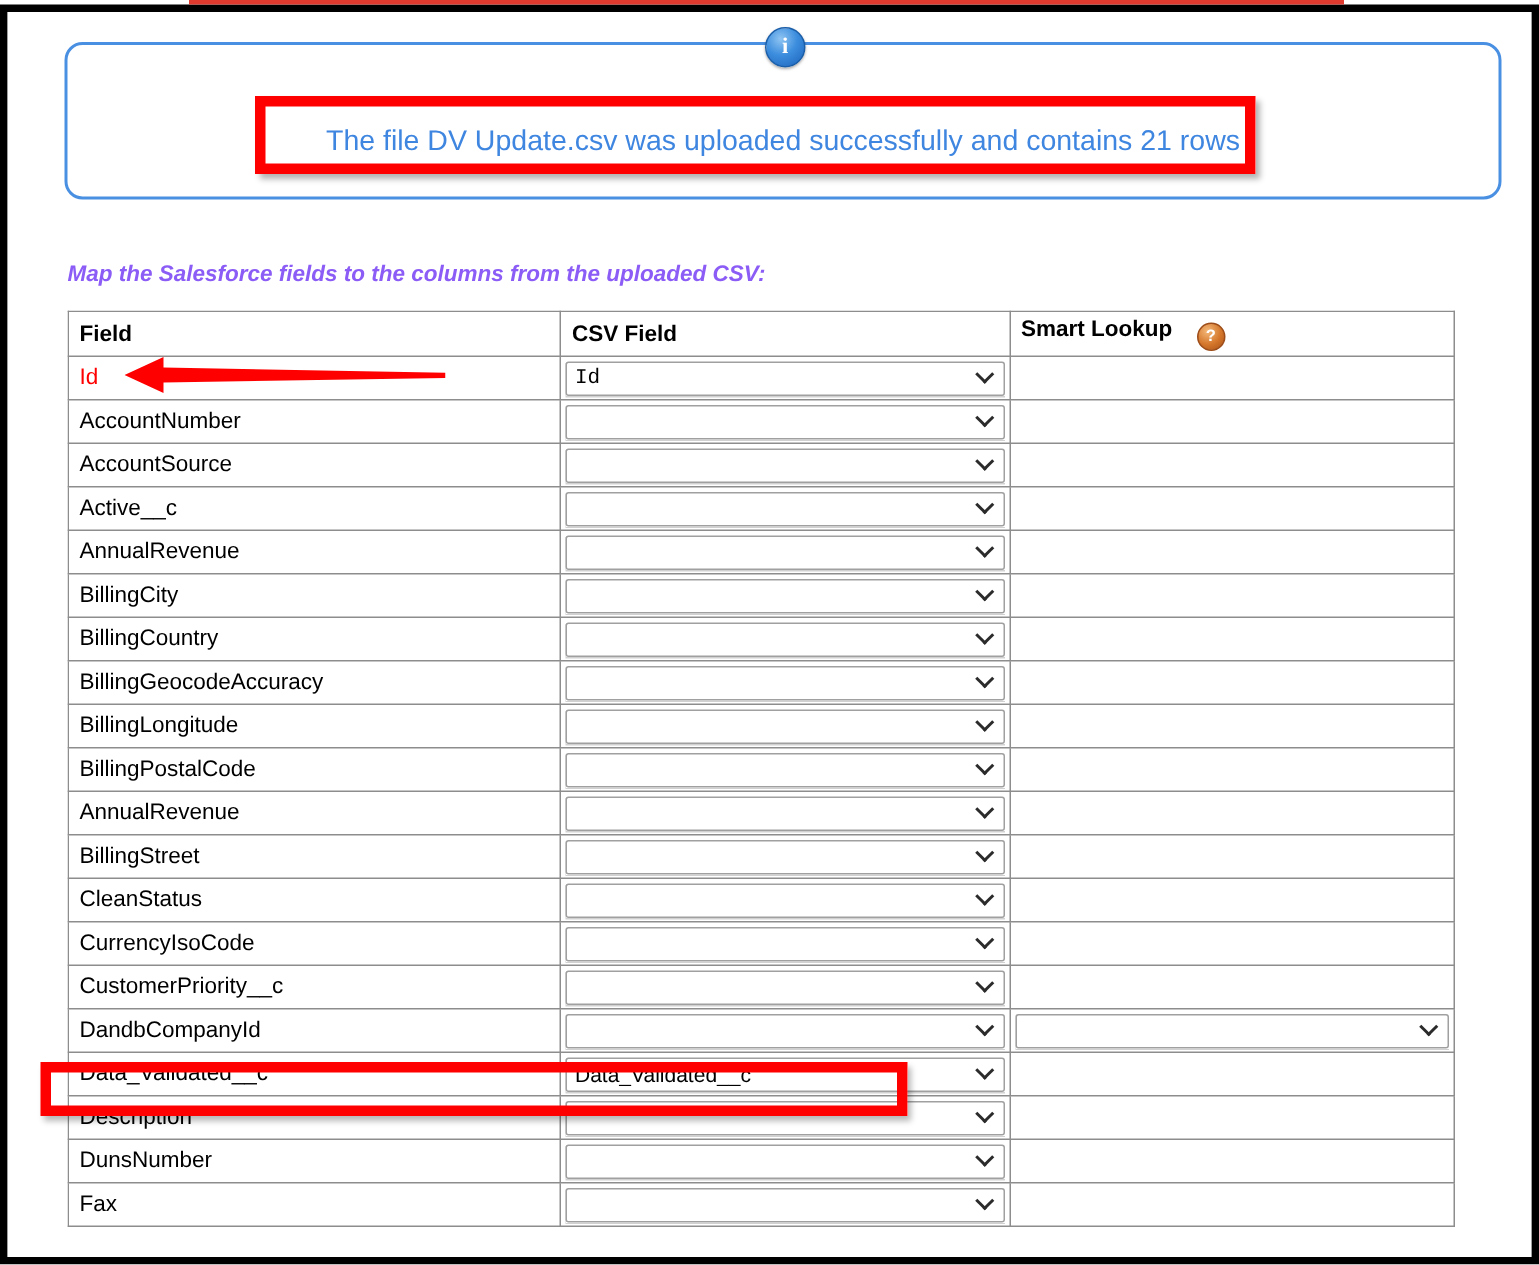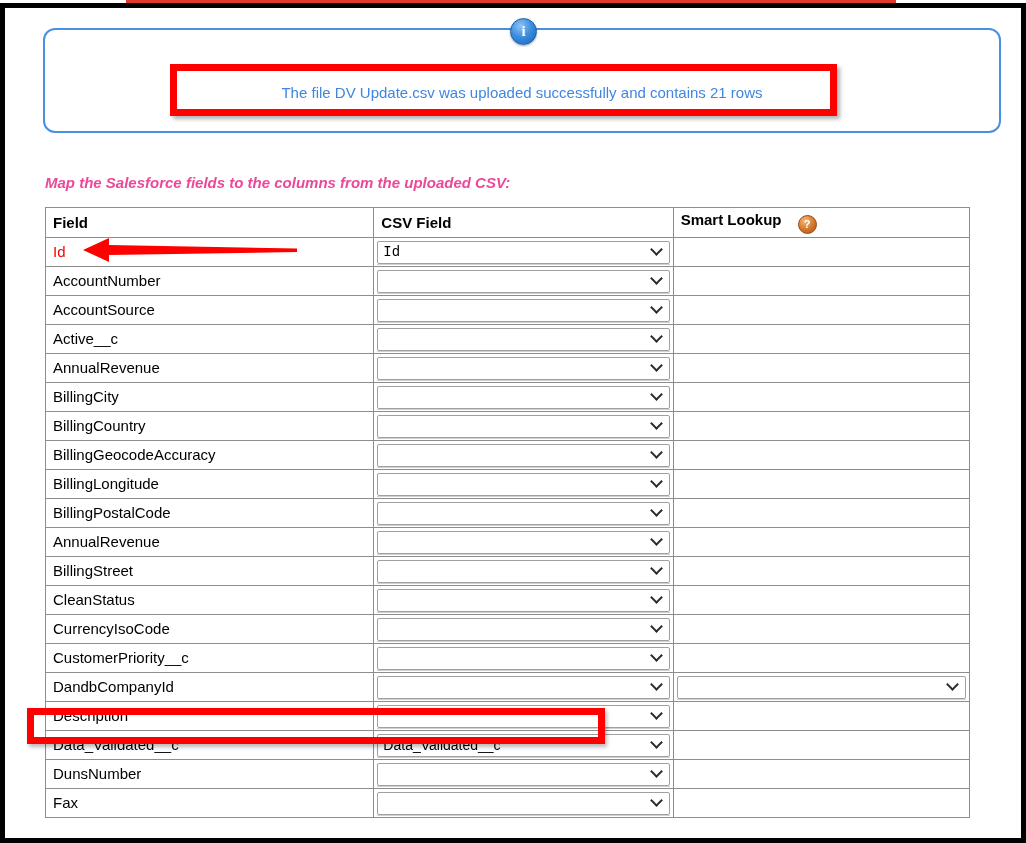--- a/index.html
+++ b/index.html
@@ -80,21 +80,21 @@
     text-align: center;
     z-index: 5;
   }
   #info-message {
     position: absolute;
     left: 0;
     right: 0;
     top: 54px;
     text-align: center;
     color: #3f86e0;
-    font-size: 15px;
+    font-size: 19px;
     font-family: "Liberation Sans", sans-serif;
     white-space: nowrap;
   }
 
   
   #message-highlight {
     position: absolute;
     left: 165px;
     top: 56px;
     width: 667px;
@@ -108,21 +108,21 @@
   }
 
   
   #instruction {
     position: absolute;
     left: 40px;
     top: 166px;
     font-size: 15px;
     font-style: italic;
     font-weight: bold;
-    color: #ec4899;
+    color: #8b5cf6;
     white-space: nowrap;
   }
 
   
   #mapping-table-wrap {
     position: absolute;
     left: 40px;
     top: 199px;
     width: 1001px;
     height: 631px;
@@ -401,30 +401,30 @@
             <tr>
               <td><span class="field-name">DandbCompanyId</span></td>
               <td>
                 <div class="select-shell"><select class="csv-select"><option></option></select><span class="chev"></span></div>
               </td>
               <td>
                 <div class="select-shell"><select class="lookup-select"><option></option></select><span class="chev"></span></div>
               </td>
             </tr>
             <tr>
+              <td><span class="field-name">Data_Validated__c</span></td>
+              <td>
+                <div class="select-shell"><select class="csv-select"><option>Data_Validated__c</option></select><span class="chev"></span></div>
+              </td>
+              <td></td>
+            </tr>
+            <tr>
               <td><span class="field-name">Description</span></td>
               <td>
                 <div class="select-shell"><select class="csv-select"><option></option></select><span class="chev"></span></div>
-              </td>
-              <td></td>
-            </tr>
-            <tr>
-              <td><span class="field-name">Data_Validated__c</span></td>
-              <td>
-                <div class="select-shell"><select class="csv-select"><option>Data_Validated__c</option></select><span class="chev"></span></div>
               </td>
               <td></td>
             </tr>
             <tr>
               <td><span class="field-name">DunsNumber</span></td>
               <td>
                 <div class="select-shell"><select class="csv-select"><option></option></select><span class="chev"></span></div>
               </td>
               <td></td>
             </tr>

